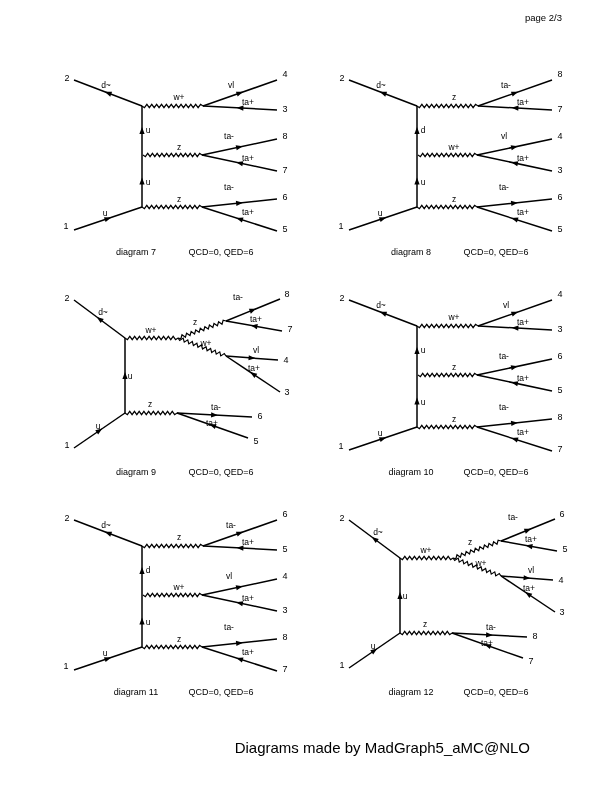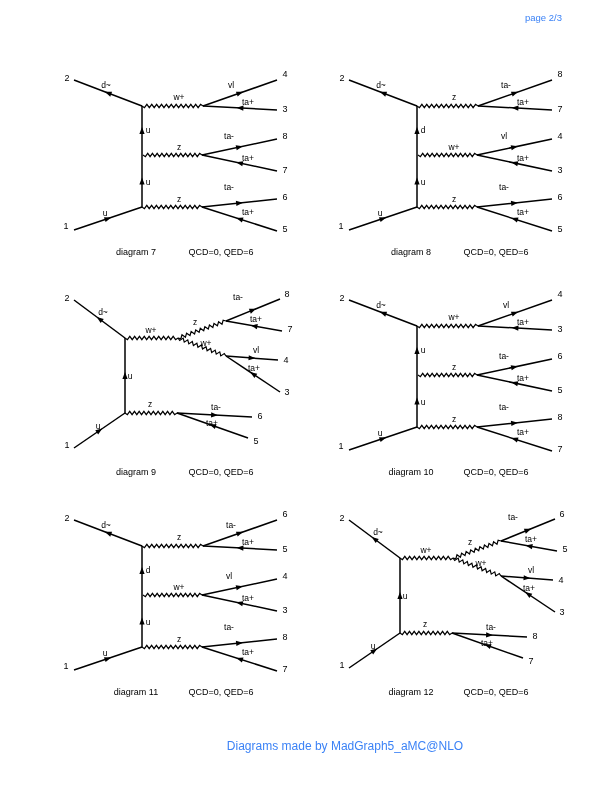--- a/index.html
+++ b/index.html
@@ -1,22 +1,22 @@
 <!DOCTYPE html>
 <html><head>
 <meta charset="utf-8">
 <style>
   html,body{margin:0;padding:0;background:#e8e8e8;}
   .page{
     position:relative;width:612px;height:792px;background:#ffffff;
-    font-family:"Liberation Sans","DejaVu Sans",sans-serif;color:#3b82f6;
+    font-family:"Liberation Sans","DejaVu Sans",sans-serif;color:#000000;
     margin:0 auto;overflow:hidden;
   }
   .hdr{position:absolute;top:12px;right:50px;font-size:9.5px;}
-  .ftr{position:absolute;top:739px;left:160px;width:370px;text-align:center;font-size:12px;}
+  .ftr{position:absolute;top:739px;left:160px;width:370px;text-align:right;font-size:15px;}
   svg.canvas{position:absolute;left:0;top:0;}
   text.lbl{font-family:"Liberation Sans","DejaVu Sans",sans-serif;font-size:8.5px;}
   text.num{font-family:"Liberation Sans","DejaVu Sans",sans-serif;font-size:9px;}
   text.cap{font-family:"Liberation Sans","DejaVu Sans",sans-serif;font-size:9px;}
 </style>
 </head>
 <body>
 
 <div class="page">
   <div class="hdr">page 2/3</div>

